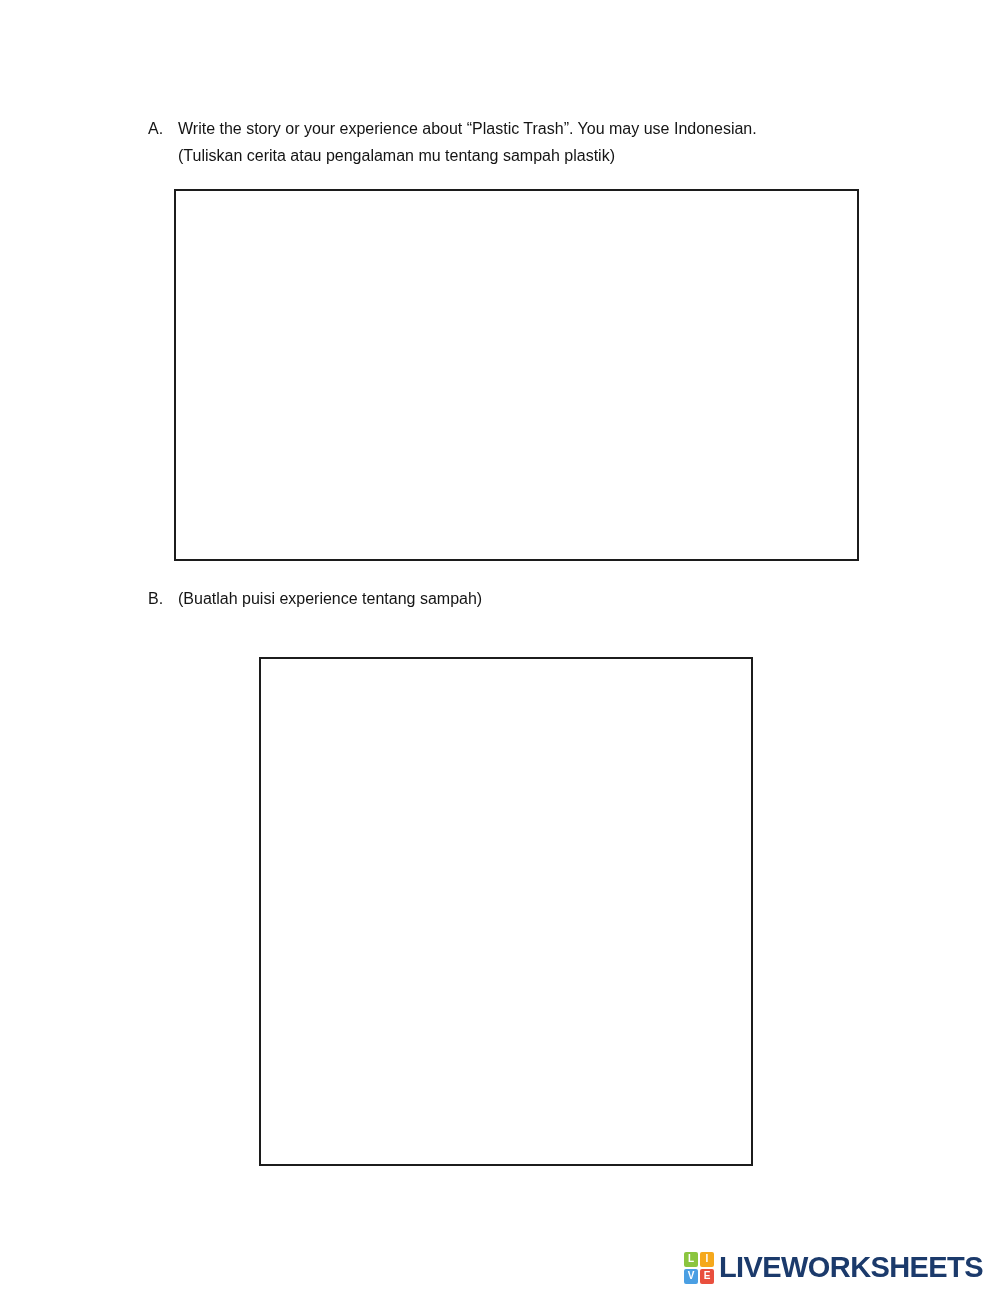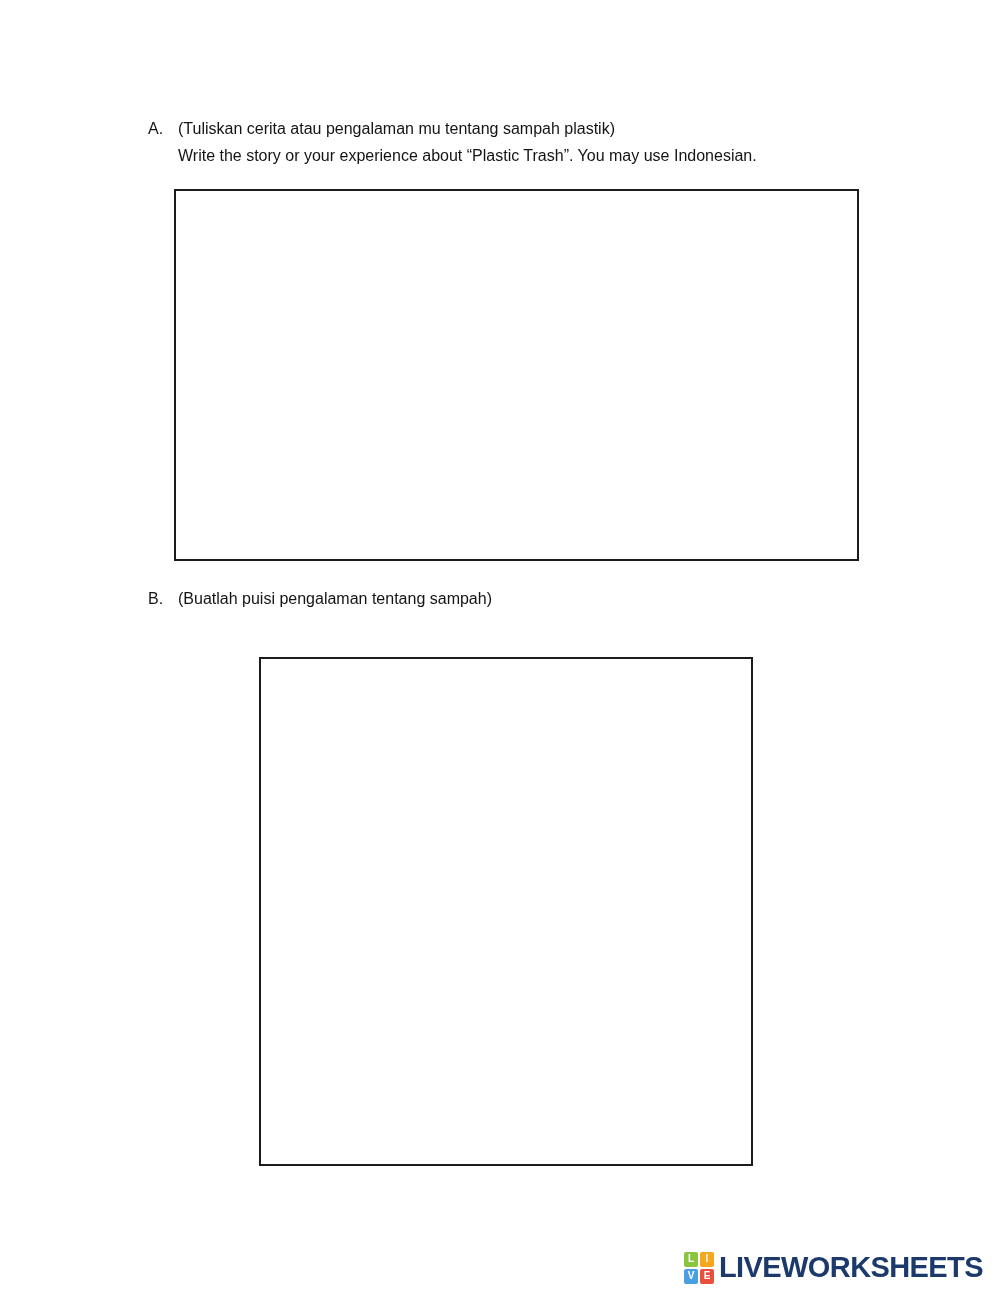--- a/index.html
+++ b/index.html
@@ -77,31 +77,31 @@
   }
 </style>
 </head>
 <body>
 
 <div class="page">
 
   <section class="question question-a">
     <span class="marker">A.</span>
     <div class="qtext">
+      <div>Write the story or your experience about “Plastic Trash”. You may use Indonesian.</div>
       <div>(Tuliskan cerita atau pengalaman mu tentang sampah plastik)</div>
-      <div>Write the story or your experience about “Plastic Trash”. You may use Indonesian.</div>
     </div>
   </section>
 
   <div class="answer-box box-a"></div>
 
   <section class="question question-b">
     <span class="marker">B.</span>
     <div class="qtext">
-      <div>(Buatlah puisi pengalaman tentang sampah)</div>
+      <div>(Buatlah puisi experience tentang sampah)</div>
     </div>
   </section>
 
   <div class="answer-box box-b"></div>
 
   <footer class="brand">
     <div class="brand-icon">
         <span class="tile" style="background: rgb(139, 197, 63);">L</span>
         <span class="tile" style="background: rgb(245, 168, 28);">I</span>
         <span class="tile" style="background: rgb(74, 159, 227);">V</span>

